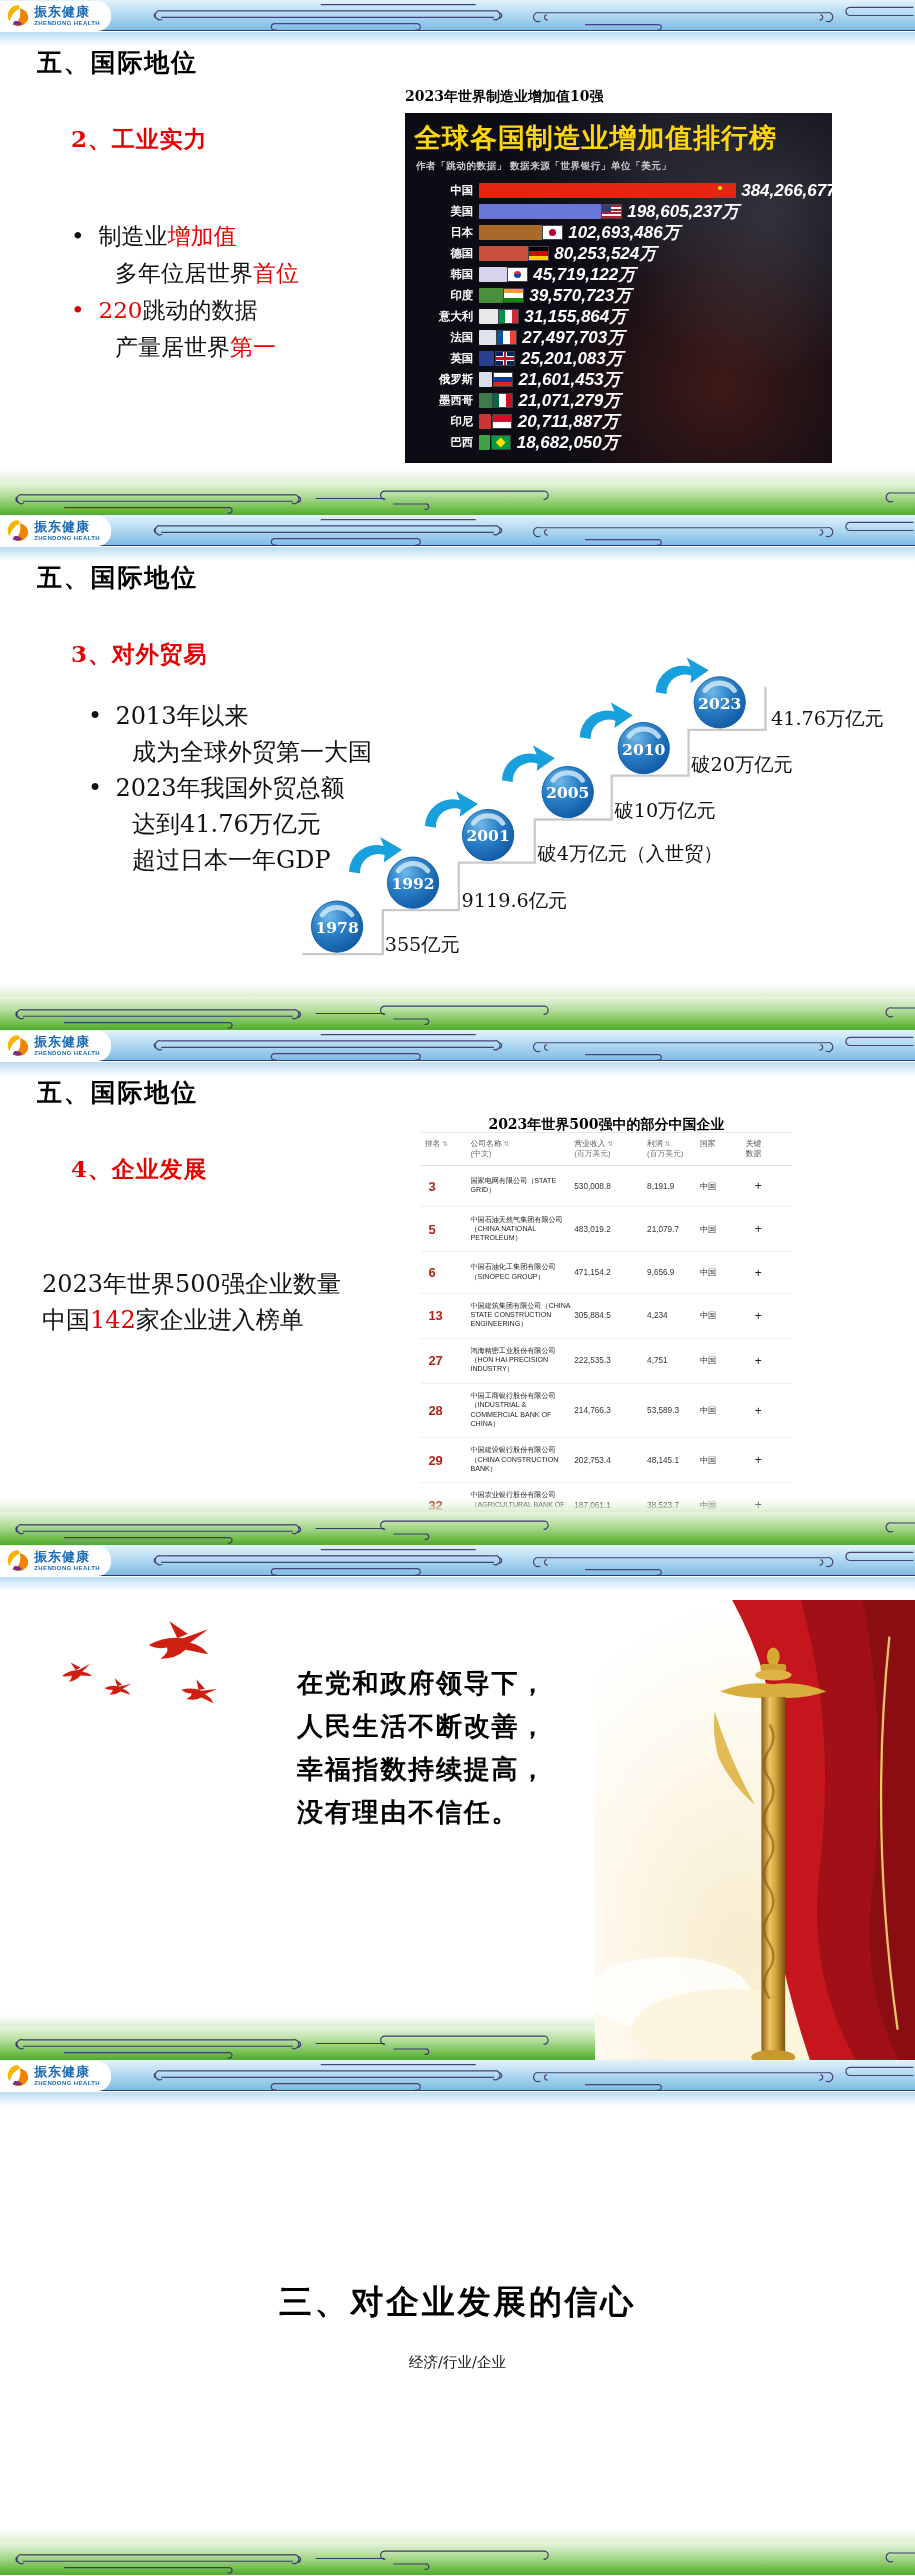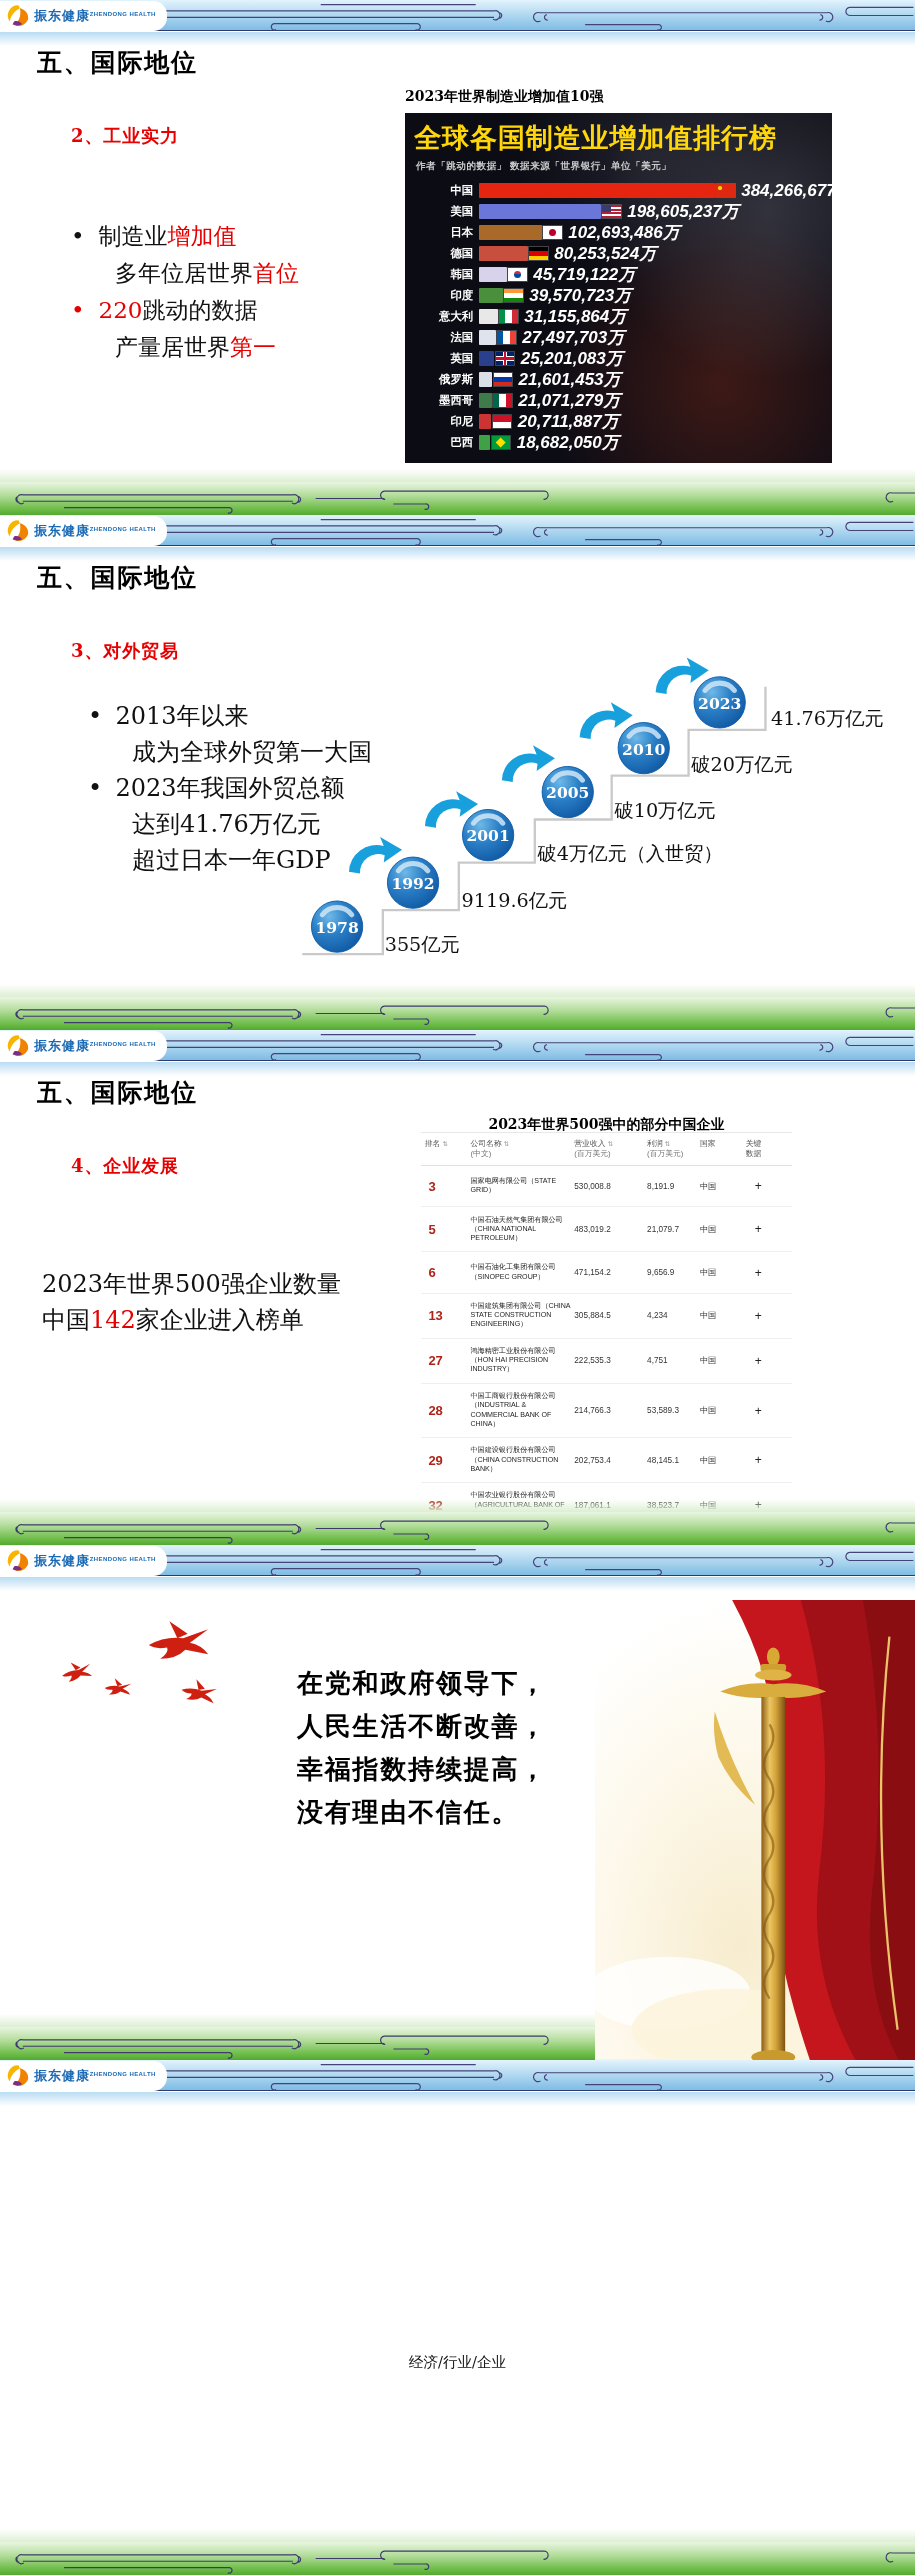--- a/index.html
+++ b/index.html
@@ -8,36 +8,36 @@
   .slide{position:relative;width:915px;height:515px;background:#fff;overflow:hidden;}
   
   .band-top{position:absolute;top:0;left:0;width:915px;height:30px;
     background:linear-gradient(180deg,#e2f3fc 0%,#b5dbf1 45%,#7fbce4 100%);
     border-bottom:1.8px solid #2e3b70;z-index:4;}
   .band-fade{position:absolute;top:32px;left:0;width:915px;height:13.7px;
     background:linear-gradient(180deg,#b9dcf2,rgba(255,255,255,0));z-index:3;}
   .scrolls{position:absolute;top:0;left:0;}
   .logo{position:absolute;top:0.9px;left:0;height:28px;background:#fff;border-radius:0 13.7px 13.7px 0;
     display:flex;align-items:center;padding:0.9px 11px 0.9px 5.5px;z-index:5;}
-  .logo-txt{display:flex;flex-direction:row;line-height:1;margin-left:3.7px;}
+  .logo-txt{display:flex;flex-direction:column;line-height:1;margin-left:3.7px;}
   .logo-cn{font-size:13px;font-weight:bold;color:#1b6ab5;letter-spacing:0.9px;font-family:"DejaVu Serif",serif;}
   .logo-en{font-size:6px;font-weight:bold;color:#1b6ab5;letter-spacing:0.4px;margin-top:1.8px;}
   
   .foot-fade{position:absolute;bottom:33px;left:0;width:915px;height:13px;
     background:linear-gradient(0deg,#ddefd2,rgba(255,255,255,0));z-index:4;}
   .band-bottom{position:absolute;bottom:0;left:0;width:915px;height:33px;
     background:linear-gradient(180deg,#e9f6e1 0%,#b4dd9c 40%,#68ba43 85%,#53a833 100%);z-index:4;}
   .motto{position:absolute;right:38px;bottom:2.7px;font-family:"DejaVu Serif",serif;
     font-size:22px;font-weight:bold;color:#fff;letter-spacing:0.9px;white-space:nowrap;
     text-shadow:-1.4px 0 #8a3f98,1.4px 0 #8a3f98,0 -1.4px #8a3f98,0 1.4px #8a3f98,0.9px 0.9px 1.8px #5e2a68;}
   
   .stitle{position:absolute;left:37px;top:46px;font-family:"DejaVu Serif",serif;
     font-size:25px;font-weight:bold;color:#000;letter-spacing:1.8px;z-index:2;}
   .ssub{position:absolute;left:71px;top:124px;font-family:"DejaVu Serif",serif;
-    font-size:18px;font-weight:bold;color:#e60000;letter-spacing:0.9px;}
+    font-size:23px;font-weight:bold;color:#e60000;letter-spacing:0.9px;}
   .caption{position:absolute;font-family:"DejaVu Serif",serif;font-size:14px;font-weight:bold;color:#000;}
   .bullets{position:absolute;font-family:"DejaVu Serif",serif;font-size:23px;color:#111;line-height:37px;white-space:nowrap;}
   .bullets .ind{padding-left:44px;}
   .dot{display:inline-block;width:27.5px;}
   .red{color:#e60000;}
   
   .mchart{position:absolute;left:405px;top:113px;width:427px;height:350px;
     background:radial-gradient(circle at 85% 28%,rgba(205,205,220,.20),transparent 38%),
                radial-gradient(circle at 74% 78%,rgba(190,60,25,.28),transparent 42%),
                radial-gradient(circle at 55% 12%,rgba(130,130,150,.16),transparent 32%),
@@ -551,20 +551,21 @@
         <path d="M17,3 A14,14 0 0 0 5,25 C7,17 11,11 19,7 Z" fill="#f8b500"></path>
         <path d="M19,7 C27,9 31,15 30,22 A14,14 0 0 1 9,29 C17,27 21,19 19,7 Z" fill="#f08300"></path>
         <path d="M9,29 C13,31 18,31 22,29 C19,25 15,24 11,25 Z" fill="#7b2d8b"></path>
       </svg>
       <span class="logo-txt">
         <span class="logo-cn">振东健康</span>
         <span class="logo-en">ZHENDONG HEALTH</span>
       </span>
     </div>
 
+    <div class="sec-title">三、对企业发展的信心</div>
     <div class="sec-sub">经济/行业/企业</div>
 
     <div class="foot-fade"></div>
     <div class="band-bottom">
       <svg class="scrolls" width="915" height="33" viewBox="0 0 1000 36">
           <use href="#cloudfoot"></use>
         </svg>
     </div>
     <div class="motto">与民同富  与家同兴  与国同强</div>
   </section>

